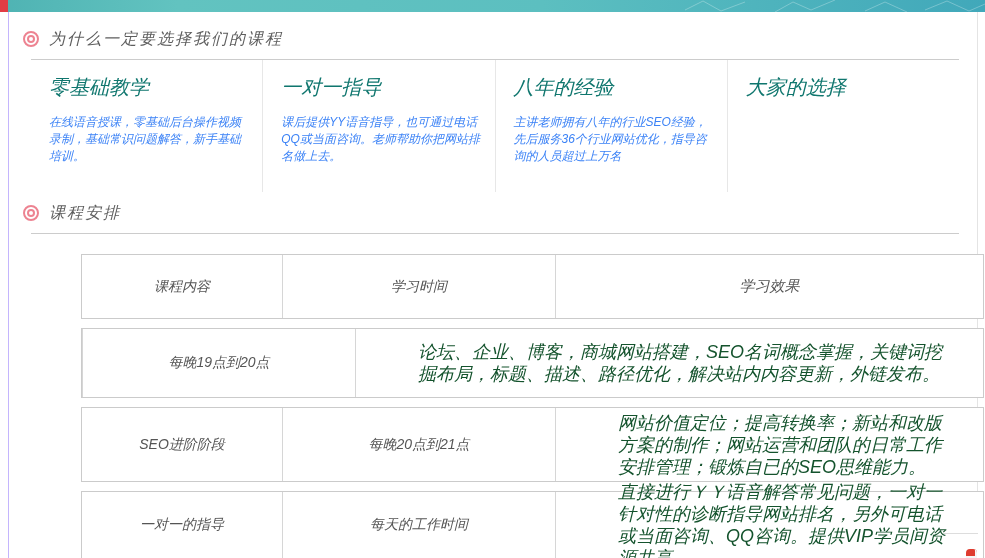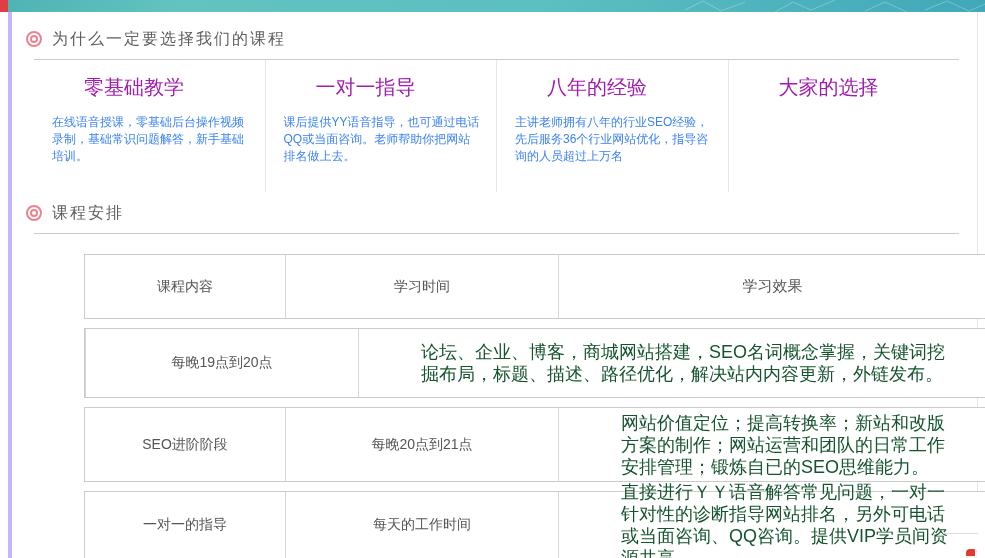--- a/index.html
+++ b/index.html
@@ -15,22 +15,23 @@
   }
   .topbar-accent {
     position: absolute; top: 0; left: 0; width: 8px; height: 12px;
     background: #e23c45;
   }
   .topbar-pattern { position: absolute; right: 0; top: 0; height: 12px; }
   
   .panel {
     position: absolute; top: 12px; left: 8px; width: 970px; height: 546px;
     background: #ffffff;
-    border-left: 4px solid #c4b5fd; border-right: 1px solid #e4e4e4;
+    border-left: 1px solid #c4b5fd; border-right: 1px solid #e4e4e4;
     box-sizing: border-box;
+    font-style: italic;
   }
   .section-header {
     display: flex; align-items: center; gap: 10px;
     padding-left: 14px; height: 22px;
   }
   .section-header.first { margin-top: 16px; }
   .section-header.second { margin-top: 10px; }
   .ring-icon {
     width: 12px; height: 12px; border: 2px solid #ed8391; border-radius: 50%;
     position: relative; flex: 0 0 auto;
@@ -43,21 +44,21 @@
   .hr {
     height: 0; border-top: 1px solid #cccccc;
     margin: 9px 18px 0 22px;
   }
   
   .features { display: flex; margin: 0 18px 0 22px; height: 132px; }
   .feature {
     flex: 1 1 0; padding: 14px 14px 0 18px; box-sizing: border-box;
   }
   .feature + .feature { border-left: 1px solid #e7e7e7; }
-  .feature-title { font-size: 20px; color: #a21caf; margin-bottom: 13px; margin-left: 32px; }
+  .feature-title { font-size: 20px; color: #0f766e; margin-bottom: 13px; }
   .feature-desc { font-size: 12px; color: #3b82f6; line-height: 17px; }
   
   .ctable { margin: 20px 0 0 32px; width: 903px; padding-left: 40px; }
   .trow {
     display: flex; border: 1px solid #cbcbcb; background: #ffffff;
     box-sizing: border-box; margin-bottom: 9px; align-items: stretch;
   }
   .cell { display: flex; align-items: center; box-sizing: border-box; }
   .c1 { width: 200px; justify-content: center; text-align: center; }
   .c2 { width: 273px; justify-content: center; text-align: center; border-left: 1px solid #d6d6d6; }

